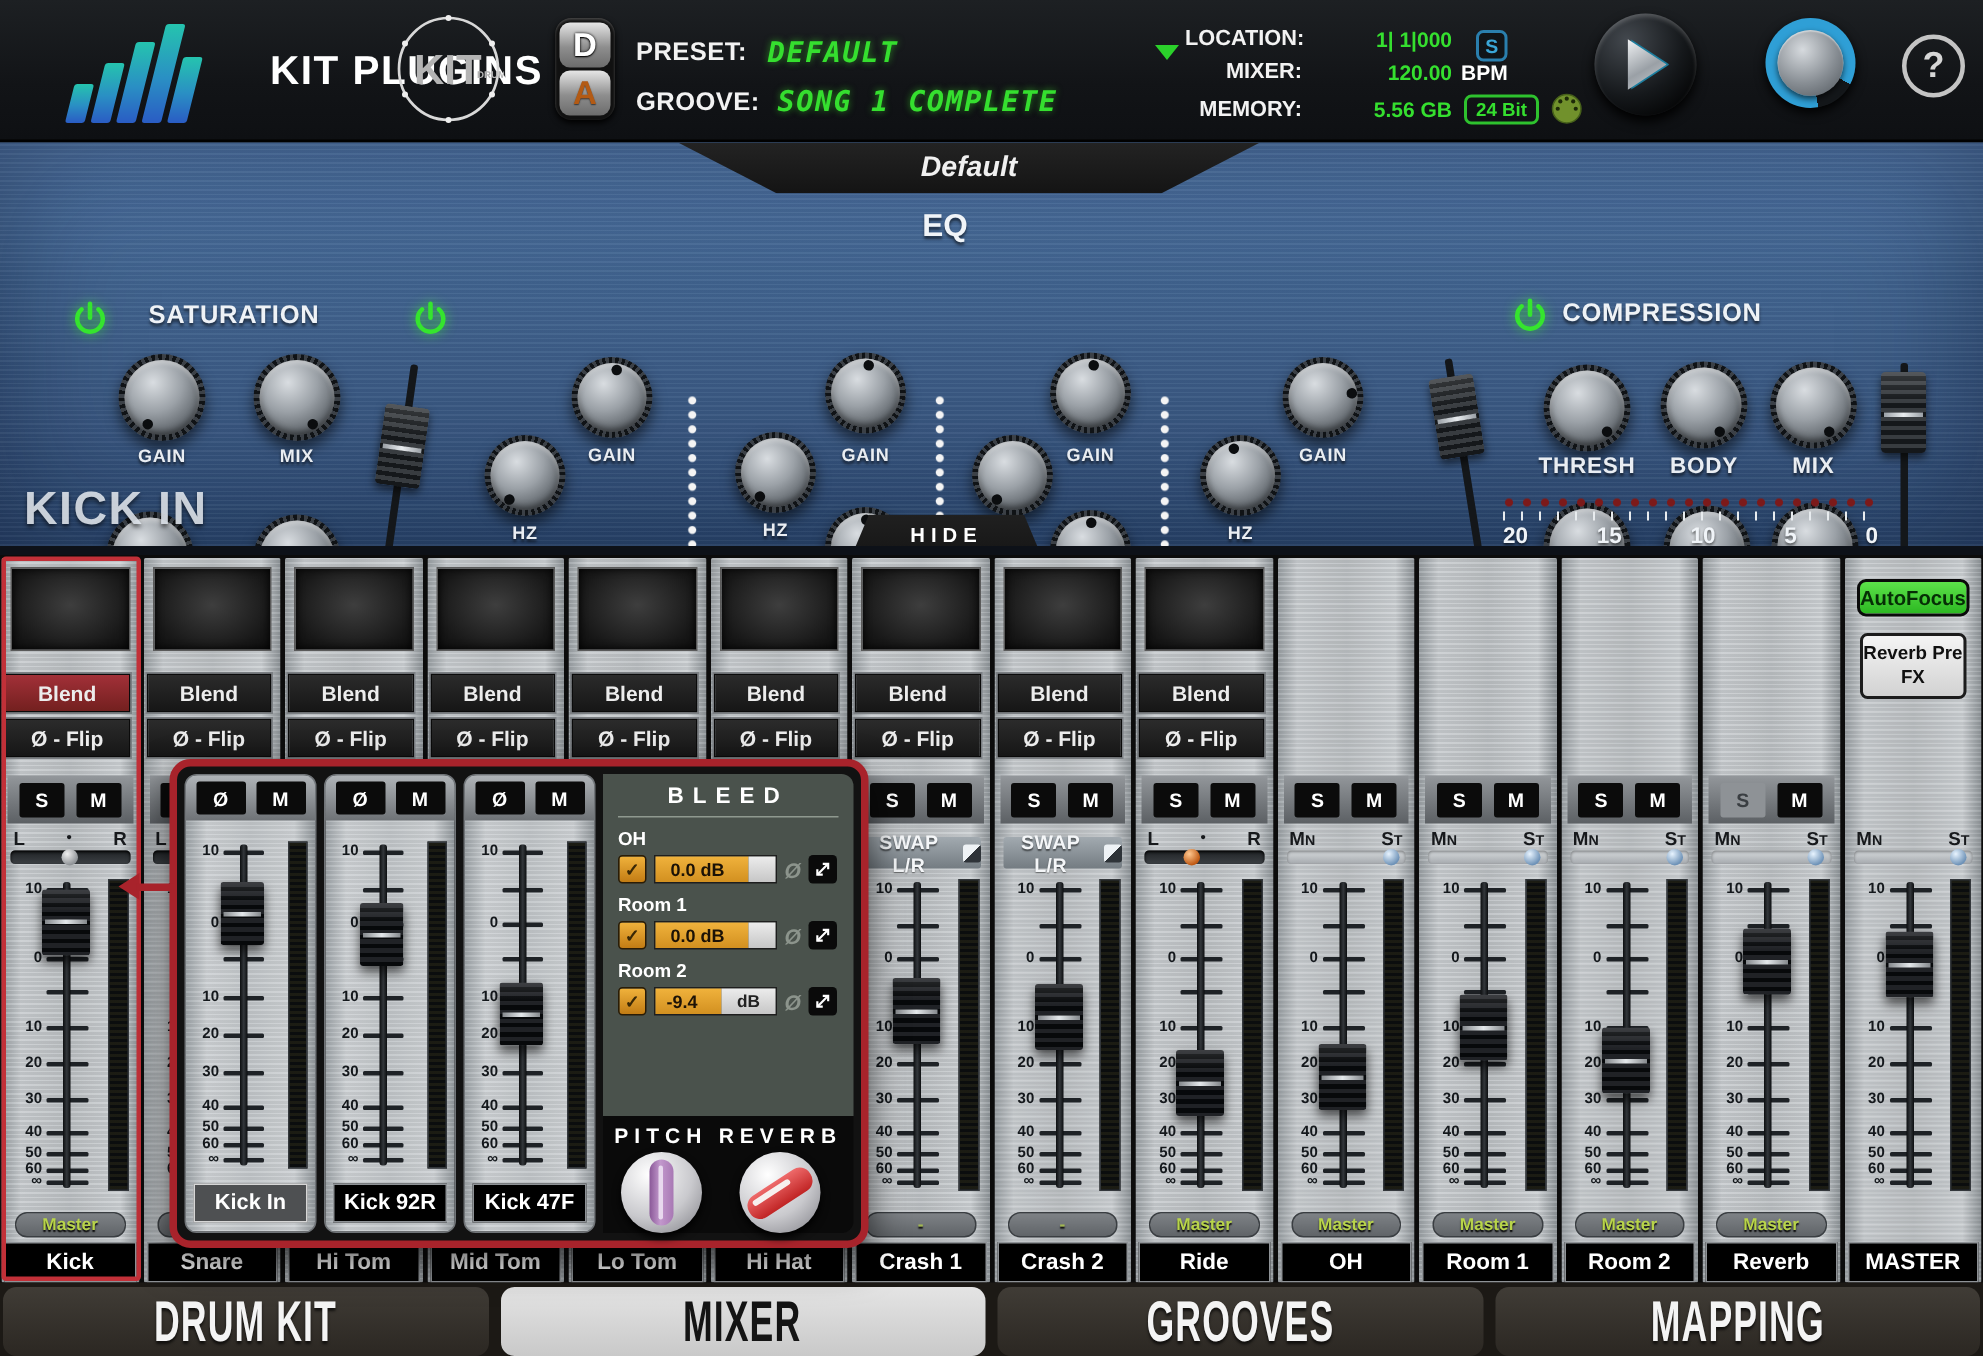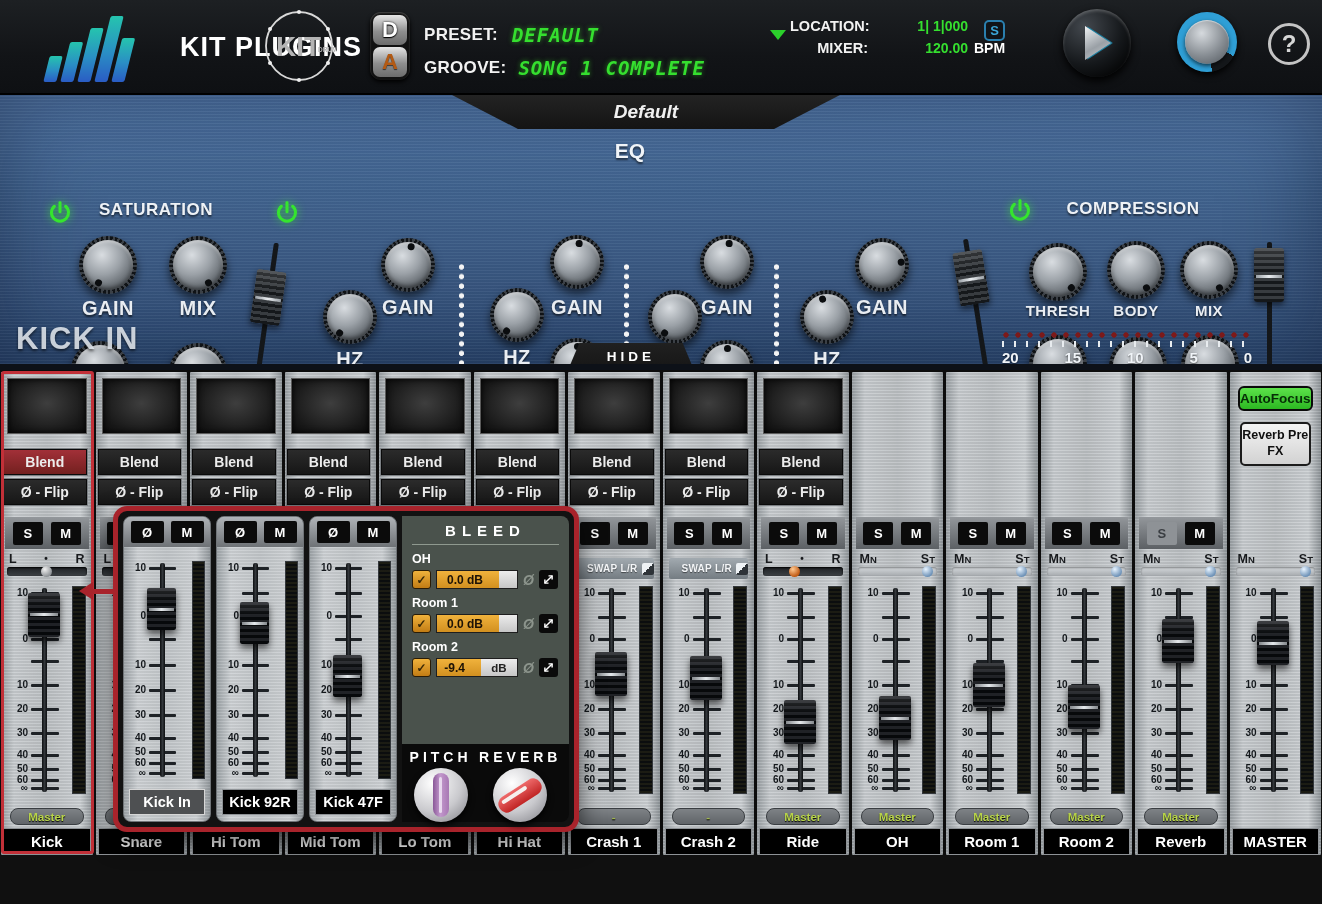--- a/index.html
+++ b/index.html
@@ -70,21 +70,21 @@
     letter-spacing:1px; text-shadow:0 2px 3px rgba(0,0,0,.55); }
   .knob { position:absolute; border-radius:50%; background:repeating-conic-gradient(#3b4046 0 5deg, #101316 5deg 10deg);
     box-shadow:0 5px 9px rgba(0,0,0,.55); --r:-19px; }
   .knob .cap { position:absolute; inset:4px; border-radius:50%;
     background:radial-gradient(circle at 38% 30%, #d9dde1, #9ba1a7 42%, #646a70 72%, #3c4248 100%);
     box-shadow:inset 0 -2px 4px rgba(0,0,0,.45), inset 0 2px 3px rgba(255,255,255,.5); }
   .knob .dot { position:absolute; left:50%; top:50%; width:7px; height:7px; margin:-3.5px 0 0 -3.5px; border-radius:50%;
     background:#0b0d0f; transform:rotate(var(--a,0deg)) translateY(var(--r)); }
   .k54 { width:54px; height:54px; }
   .k58 { width:58px; height:58px; --r:-20px; }
-  .plabel { position:absolute; text-align:center; font-weight:bold; font-size:20px; color:#e9edf2; text-shadow:0 2px 2px rgba(0,0,0,.6); letter-spacing:.5px; }
+  .plabel { position:absolute; text-align:center; font-weight:bold; font-size:12px; color:#e9edf2; text-shadow:0 2px 2px rgba(0,0,0,.6); letter-spacing:.5px; }
   .plabel.sm { font-size:15px; }
   .dots { position:absolute; width:9px; top:168px; height:134px;
     background:radial-gradient(circle at 4.5px 4px, #f4f4f4 2.3px, rgba(0,0,0,0) 3px); background-size:9px 9.6px; background-repeat:repeat-y; }
   .eqtag { position:absolute; left:606px; top:44px; width:48px; text-align:center; font-weight:bold; font-size:21px; color:#f0f4f8; text-shadow:0 2px 2px rgba(0,0,0,.55); }
   .vslider { position:absolute; width:30px; }
   .vslider .vtrack { position:absolute; left:12.5px; top:0; bottom:0; width:5px; background:#14171a; border-radius:2px; }
   .vslider .vhandle { position:absolute; left:0; width:30px; height:54px; border-radius:3px;
     background:linear-gradient(180deg, rgba(255,255,255,.14), rgba(255,255,255,0) 40%), repeating-linear-gradient(180deg,#383c40 0 3px,#15181b 3px 6px);
     box-shadow:0 3px 6px rgba(0,0,0,.55); }
   .vslider .vhandle::after { content:""; position:absolute; left:2px; right:2px; top:50%; height:2.5px; background:linear-gradient(90deg,#9aa0a6,#e8ecef,#9aa0a6); }
@@ -119,22 +119,22 @@
     font-weight:bold; font-size:12.5px; color:#17191c; }
   .lrrow small { font-size:9.5px; }
   .lrrow .pd { font-size:10px; }
   .ptrack { position:relative; margin-top:2px; height:9px; border-radius:3px; background:linear-gradient(180deg,#1f2225,#3c4044); box-shadow:inset 0 1px 2px #000; }
   .ptrack.light { background:linear-gradient(180deg,#d6dadd,#a5a9ad); box-shadow:inset 0 1px 2px rgba(0,0,0,.4); }
   .ball { position:absolute; top:-1.5px; width:11px; height:11px; margin-left:-5.5px; border-radius:50%; }
   .ball.gray { background:radial-gradient(circle at 35% 30%, #f0f0f0, #909498 70%); }
   .ball.orange { background:radial-gradient(circle at 35% 30%, #ffc890, #c05a14 70%); }
   .ball.blue { background:radial-gradient(circle at 35% 30%, #e8f4ff, #6f93b8 70%); }
   .swapbtn { position:relative; width:100%; height:21px; margin-top:6px; background:linear-gradient(180deg,#a2aab0,#747c82);
-    border-radius:2px; color:#f4f6f8; font-weight:bold; font-size:10px; letter-spacing:.3px; text-shadow:0 1px 1px rgba(0,0,0,.5);
-    display:flex; align-items:center; justify-content:flex-end; gap:4px; }
+    border-radius:2px; color:#f4f6f8; font-weight:bold; font-size:13px; letter-spacing:.3px; text-shadow:0 1px 1px rgba(0,0,0,.5);
+    display:flex; align-items:center; justify-content:space-between; gap:4px; }
   .swic { display:inline-block; width:12px; height:12px; border-radius:2px; background:linear-gradient(135deg,#eef2f5 0 50%,#2e3338 50% 100%); }
   .fader { position:absolute; left:0; right:0; top:214px; height:220px; }
   .tick { position:absolute; left:0; right:0; height:0; }
   .tick i { position:absolute; left:30px; width:28px; height:3px; top:-1px; background:#1e2226; border-radius:1px; }
   .tick b { position:absolute; left:2px; width:25px; top:-6px; text-align:right; font-size:10px; color:#14181c; }
   .ftrack { position:absolute; left:41px; top:2px; bottom:14px; width:5px; background:linear-gradient(90deg,#0c0e10,#33373b,#0c0e10); border-radius:2px; }
   .fhandle { position:absolute; left:27px; width:32px; height:44px; border-radius:2px;
     background:linear-gradient(180deg, rgba(255,255,255,.13), rgba(255,255,255,0) 32%), repeating-linear-gradient(180deg,#202226 0 3px,#07090b 3px 6px);
     box-shadow:0 4px 7px rgba(0,0,0,.6); }
   .fhandle::after { content:""; position:absolute; left:2px; right:2px; top:50%; height:3px; margin-top:-1.5px;
@@ -246,20 +246,33 @@
     <div class="tri"></div>
     <div class="inforow" style="left:790px; top:18px;">
       <span class="lab">LOCATION:</span>
       <span class="val gval">1| 1|000</span>
     </div>
     <div class="inforow" style="left:790px; top:40px;">
       <span class="lab">MIXER:</span>
       <span class="val gval">120.00</span>
       <span class="bpm">BPM</span>
     </div>
+    <div class="inforow" style="left:790px; top:62px;">
+      <span class="lab">MEMORY:</span>
+      <span class="val gval">5.56 GB</span>
+      <span class="bitbadge">24 Bit</span>
+      <svg class="midiic" width="21" height="21" viewBox="0 0 21 21">
+        <circle cx="10.5" cy="10.5" r="9.5" fill="#71912c" stroke="#46601a" stroke-width="1"></circle>
+        <circle cx="4.5" cy="10.5" r="1.4" fill="#1e2a08"></circle>
+          <circle cx="16.5" cy="10.5" r="1.4" fill="#1e2a08"></circle>
+        <circle cx="6.2" cy="5.6" r="1.4" fill="#1e2a08"></circle>
+          <circle cx="14.8" cy="5.6" r="1.4" fill="#1e2a08"></circle>
+        <circle cx="10.5" cy="3.8" r="1.4" fill="#1e2a08"></circle>
+      </svg>
+    </div>
     <div class="sbadge">S</div>
     <button class="playbtn">
         <span class="t2"></span>
         <span class="t1"></span>
       </button>
     <div class="volknob"></div>
     <button class="helpbtn">?</button>
   </header>
 
   <section class="fx">
@@ -279,21 +292,21 @@
           <path d="M12 3v8"></path>
           <path d="M7.2 6.2a7.3 7.3 0 1 0 9.6 0"></path>
         </svg>
     </button>
     <button class="pwr" style="left:1006px; top:102px;">
       <svg viewBox="0 0 24 24" fill="none" stroke="#35e52e" stroke-width="2.6" stroke-linecap="round">
           <path d="M12 3v8"></path>
           <path d="M7.2 6.2a7.3 7.3 0 1 0 9.6 0"></path>
         </svg>
     </button>
-    <div class="fx-title" style="left:1053px; top:104px; width:160px;">COMPRESSION</div>
+    <div class="fx-title" style="left:1028px; top:104px; width:160px;">COMPRESSION</div>
 
     <div class="knob k58" style="left:79px; top:141px; --a:210deg;">
         <div class="cap"></div>
         <div class="dot"></div>
       </div>
     <div class="knob k58" style="left:169px; top:141px; --a:150deg;">
         <div class="cap"></div>
         <div class="dot"></div>
       </div>
     <div class="plabel" style="left:79px; top:202px; width:58px;">GAIN</div>
@@ -1653,13 +1666,27 @@
           <div class="pknob">
               <div class="rptr"></div>
             </div>
         </div>
       </div>
     </div>
   </div>
   <div class="conn-head"></div>
   <div class="conn-line"></div>
 
+  <nav class="tabbar" id="tabbar">
+    <div class="tab">
+        <span>DRUM KIT</span>
+      </div>
+    <div class="tab active">
+        <span>MIXER</span>
+      </div>
+    <div class="tab">
+        <span>GROOVES</span>
+      </div>
+    <div class="tab">
+        <span>MAPPING</span>
+      </div>
+  </nav>
 </div>
 
 </body></html>

